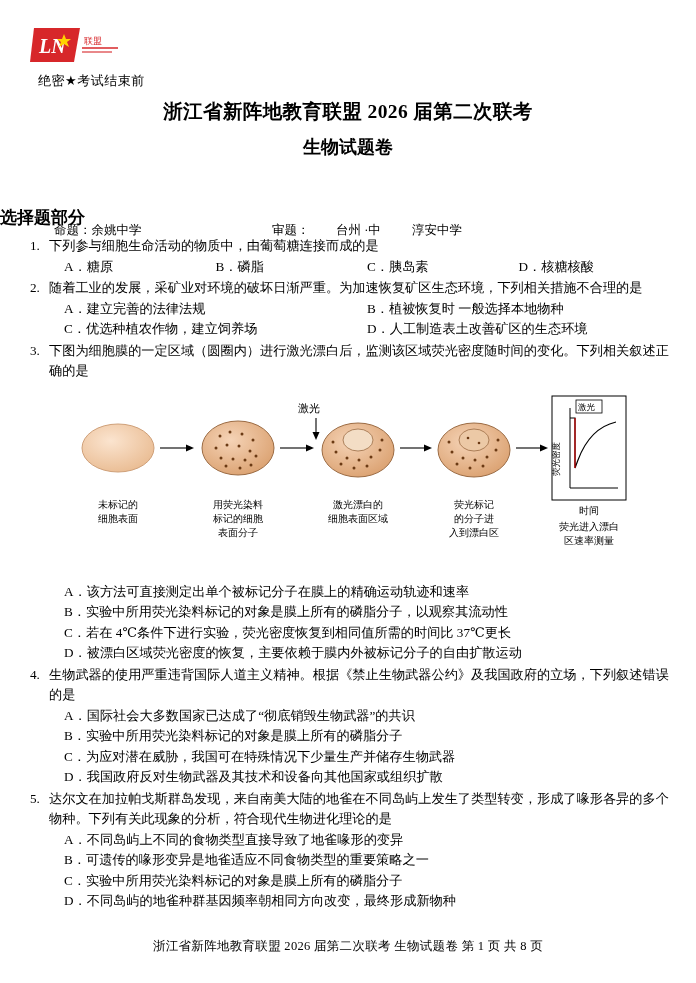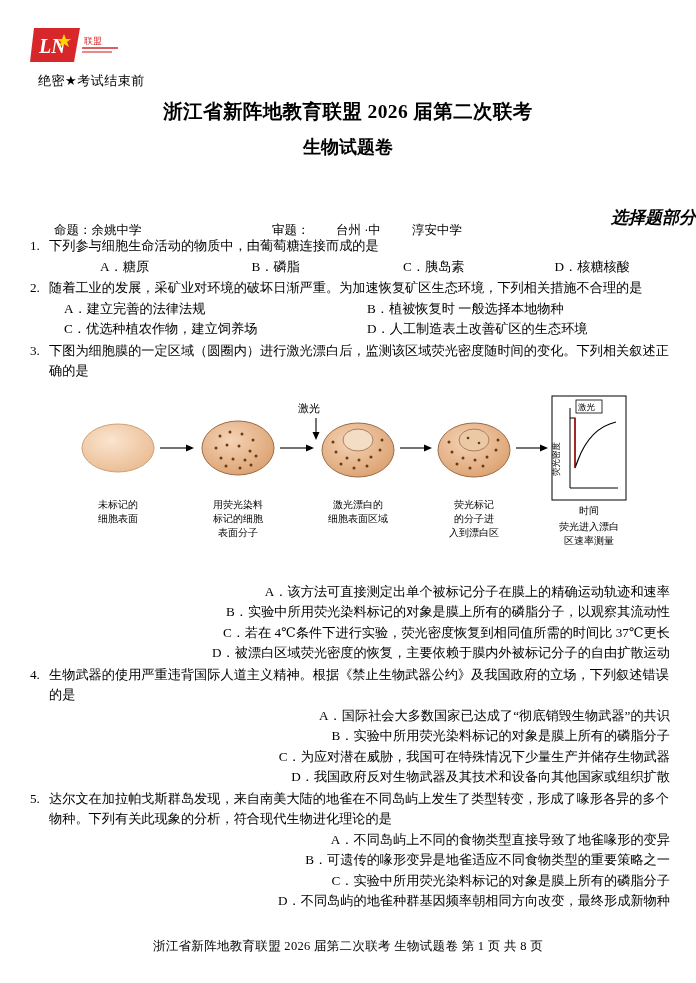--- a/index.html
+++ b/index.html
@@ -75,24 +75,23 @@
   .credits .c1 { position: absolute; left: 54px; top: 0; }
   .credits .c2 { position: absolute; left: 272px; top: 0; }
   .credits .c3 { position: absolute; left: 336px; top: 0; }
   .credits .c4 { position: absolute; left: 412px; top: 0; }
 
   .section-title {
     position: absolute;
     top: 206px;
     left: 0;
     width: 696px;
-    text-align: right;
+    text-align: left;
     font-size: 17px;
     font-weight: bold;
-    font-style: italic;
   }
 
   
   .content {
     position: absolute;
     left: 30px;
     top: 236px;
     width: 640px;
     font-size: 13.2px;
     line-height: 20.5px;
@@ -114,25 +113,24 @@
     left: 0;
     top: 0;
   }
   .opts-row {
     display: flex;
     padding-left: 34px;
   }
   .opts-row .opt {
     white-space: nowrap;
   }
-  .opts-4 .opt { width: 25%; margin-left: 36px; }
+  .opts-4 .opt { width: 25%; }
   .opts-2 .opt { width: 50%; }
   .opts-stack {
     padding-left: 34px;
-    text-align: right;
   }
   .opts-stack .opt { display: block; }
 
   
   .figure {
     position: relative;
     margin: 6px 0 4px 0;
     width: 640px;
     height: 190px;
   }

